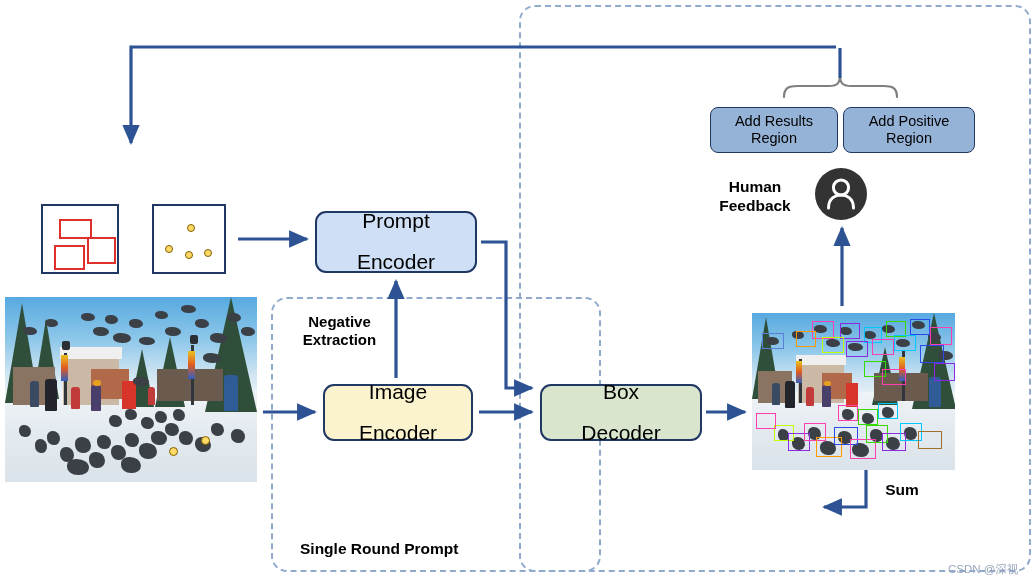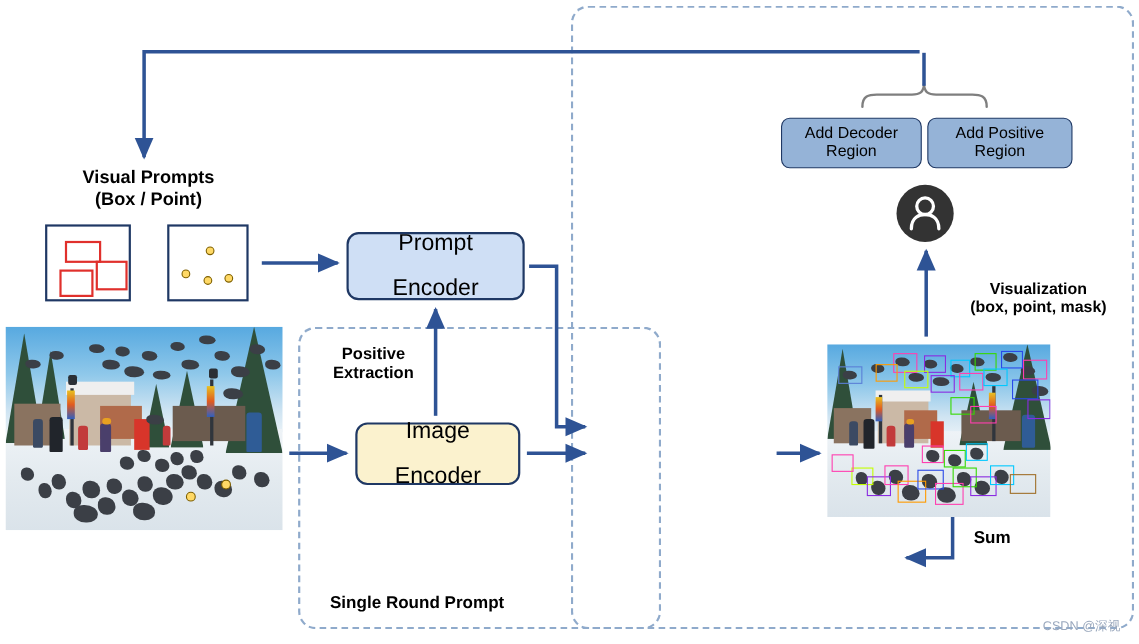--- a/index.html
+++ b/index.html
@@ -150,24 +150,20 @@
 </head>
 <body>
 
 <div id="stage">
 
   <div class="dashed-box" id="single-round-box"></div>
   <div class="dashed-box" id="multi-round-box"></div>
 
   <div class="container-label" id="single-round-label">Single Round Prompt</div>
 
-  <div class="txt" id="visual-prompts-label">
-    <span>Visual Prompts</span><br>
-    <span>(Box / Point)</span>
-  </div>
 
   <div class="prompt-thumb" id="box-prompt-thumb">
     <div class="red-box" style="left:16px;  top:13px; width:33px; height:20px;"></div>
     <div class="red-box" style="left:11px;  top:39px; width:31px; height:25px;"></div>
     <div class="red-box" style="left:44px;  top:31px; width:29px; height:27px;"></div>
   </div>
 
   <div class="prompt-thumb" id="point-prompt-thumb">
     <div class="yellow-dot" style="left:33px; top:18px;"></div>
     <div class="yellow-dot" style="left:11px; top:39px;"></div>
@@ -336,45 +332,49 @@
   <div class="node" id="prompt-encoder">
     <span class="ln">Prompt</span>
     <span class="ln">Encoder</span>
   </div>
 
   <div class="node" id="image-encoder">
     <span class="ln">Image</span>
     <span class="ln">Encoder</span>
   </div>
 
+  <div class="node" id="box-decoder">
+    <span class="ln">Box</span>
+    <span class="ln">Decoder</span>
+  </div>
 
   <div class="region-btn" id="add-positive-region">
-    <span class="ln">Add Decoder</span>
+    <span class="ln">Add Results</span>
     <span class="ln">Region</span>
   </div>
   <div class="region-btn" id="add-negative-region">
     <span class="ln">Add Positive</span>
     <span class="ln">Region</span>
   </div>
 
   <div id="human-avatar">
     <svg width="52" height="52" viewBox="0 0 52 52">
       <circle cx="26" cy="19.5" r="7.6" fill="none" stroke="#ffffff" stroke-width="3"></circle>
       <path d="M13.5 40 C13.5 29.5 21 27 26 27 C31 27 38.5 29.5 38.5 40" fill="none" stroke="#ffffff" stroke-width="3" stroke-linecap="round"></path>
     </svg>
   </div>
 
-
-  <div class="txt" id="visualization-label">
-    <span>Visualization</span><br>
-    <span>(box, point, mask)</span>
-  </div>
+  <div class="txt" id="human-feedback-label">
+    <span>Human</span><br>
+    <span>Feedback</span>
+  </div>
+
 
   <div class="txt" id="feature-extraction-label">
-    <span>Positive</span><br>
+    <span>Negative</span><br>
     <span>Extraction</span>
   </div>
 
   <div class="txt" id="sum-label">Sum</div>
 
 
   <svg id="arrows" width="1035" height="585">
     <defs>
       <marker id="ah" markerWidth="7" markerHeight="7" refX="5.6" refY="3.1" orient="auto" markerUnits="strokeWidth">
         <path d="M0,0.4 L6.2,3.1 L0,5.8 z" fill="#2e5395"></path>

